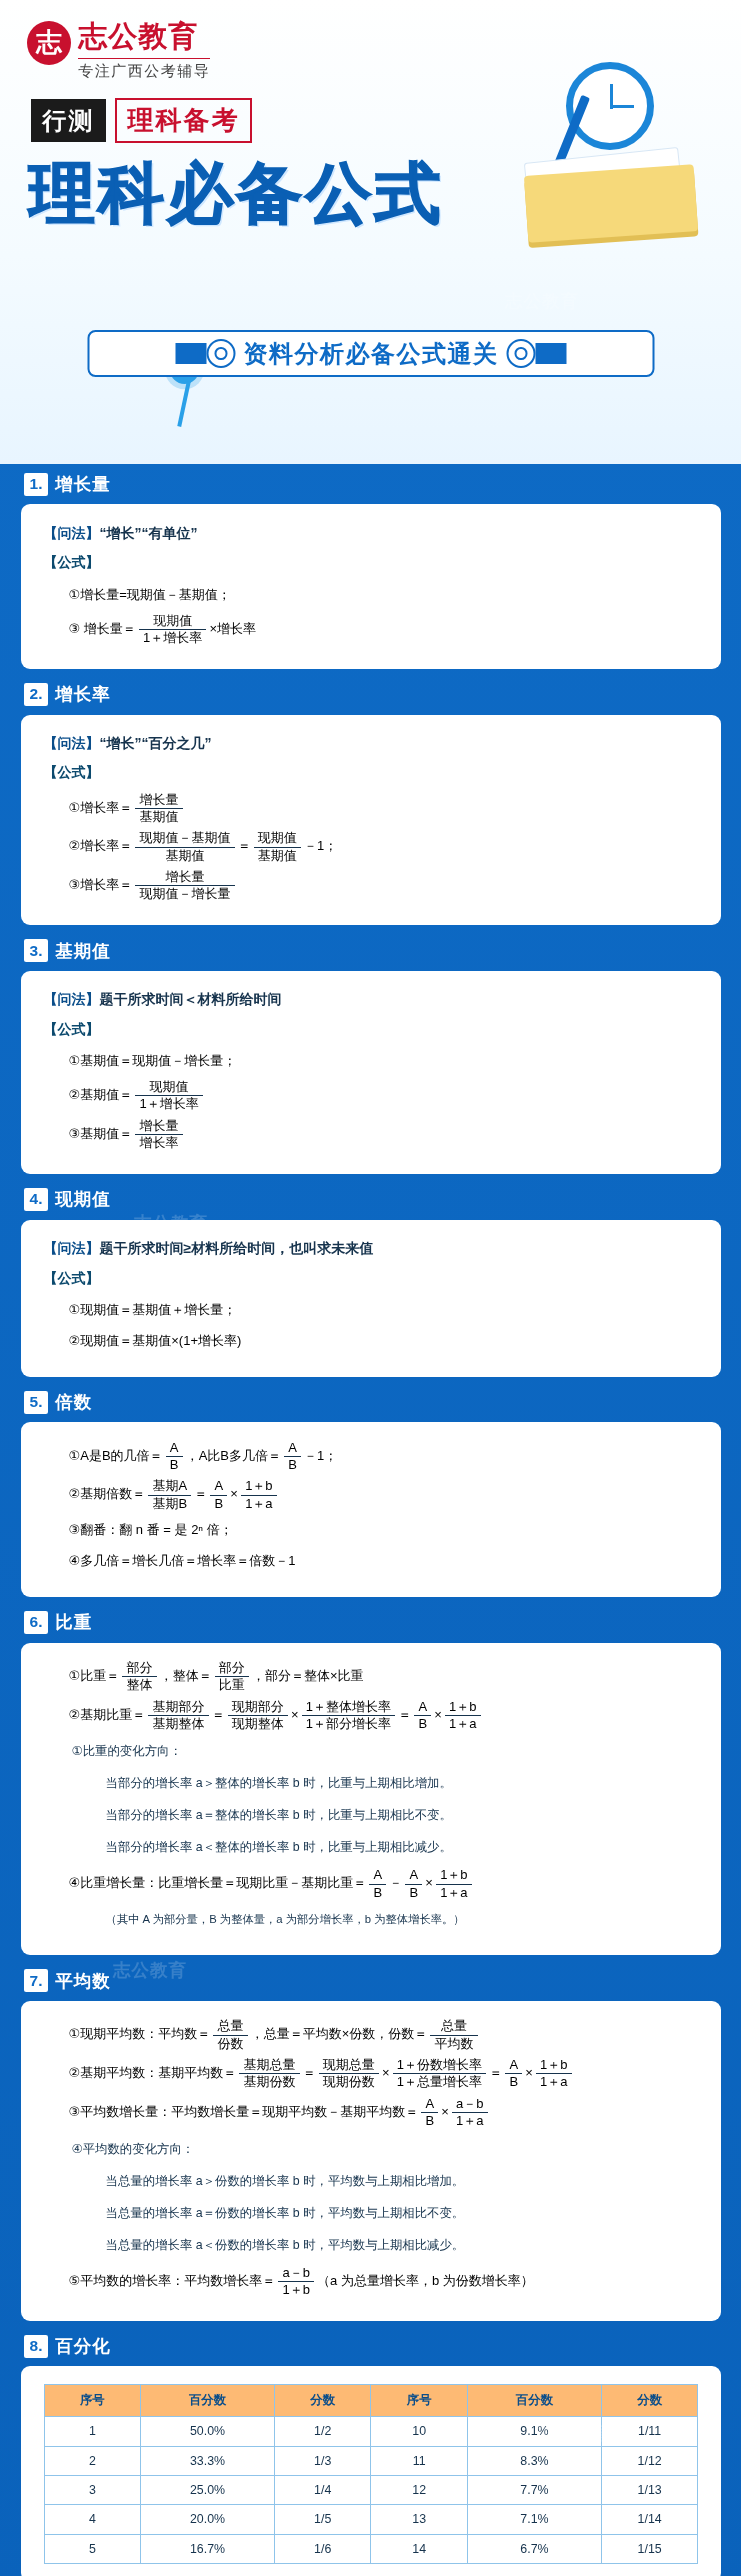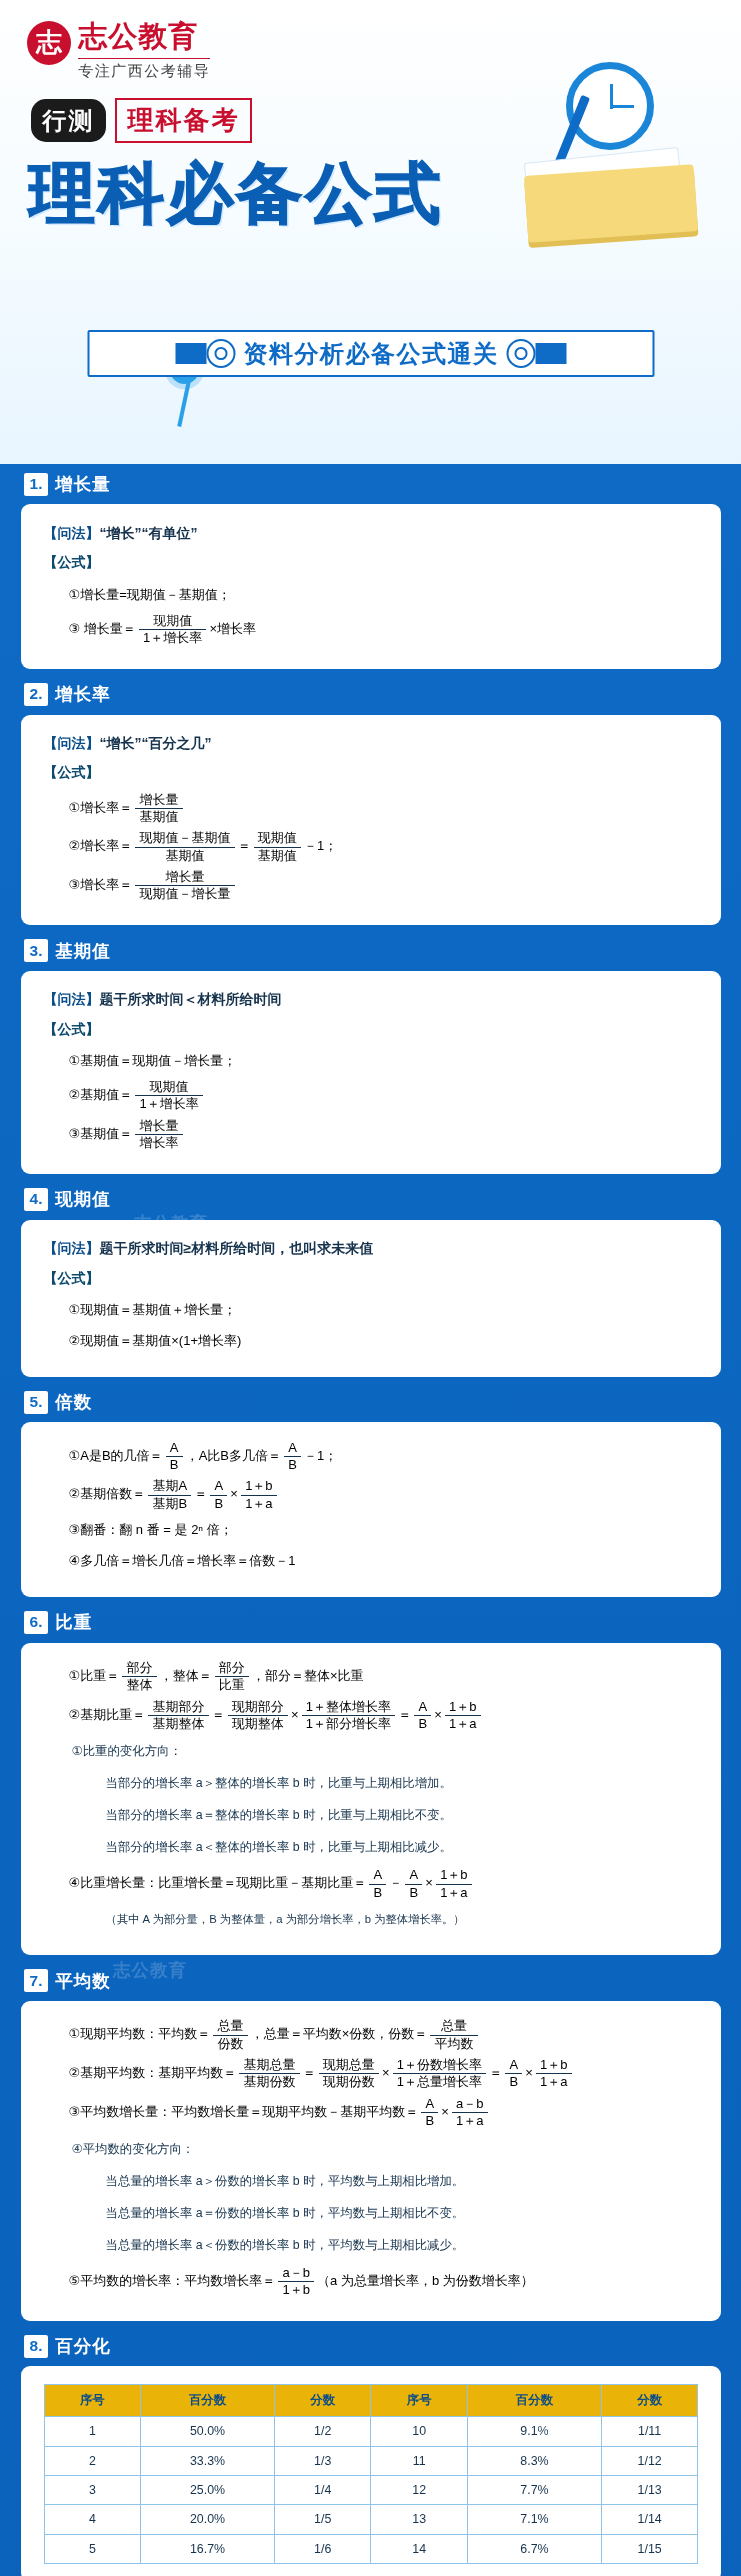--- a/index.html
+++ b/index.html
@@ -13,35 +13,35 @@
 
   
   .header { position:relative; height:464px; background:linear-gradient(180deg,#ffffff 0%,#f4fbff 55%,#e8f5ff 100%); overflow:hidden; }
   .logo { position:absolute; left:27px; top:20.6px; display:flex; align-items:flex-start; }
   .logo-mark { width:44px; height:44px; border-radius:50%; background:#c8102e; color:#fff; display:flex; align-items:center; justify-content:center; font-size:26px; font-weight:bold; }
   .logo-text { margin-left:7.2px; }
   .logo-title { font-size:29px; font-weight:bold; color:#c8102e; letter-spacing:1px; line-height:1.1; }
   .logo-sub { margin-top:5.2px; font-size:15px; color:#444; letter-spacing:1.5px; border-top:1px solid #c8102e; padding-top:3.1px; }
 
   .tagrow { position:absolute; left:31px; top:98px; display:flex; align-items:center; gap:9.3px; }
-  .tag-black { background:#1b1b1b; color:#fff; font-size:24px; font-weight:bold; padding:5.2px 11.3px; letter-spacing:2.1px;border-radius:15px; }
+  .tag-black { background:#1b1b1b; color:#fff; font-size:24px; font-weight:bold; padding:5.2px 11.3px; letter-spacing:2.1px; }
   .tag-red { border:2.6px solid #c8102e; color:#c8102e; font-size:26px; font-weight:bold; padding:3.1px 10.3px; letter-spacing:2.1px; }
 
   .maintitle { position:absolute; left:29px; top:149px; font-size:66px; font-weight:bold; color:#0a5fb4; letter-spacing:3.1px; text-shadow:2.1px 2.1px 0 #cfe7ff; -webkit-text-stroke:1.5px #0a5fb4; }
 
   .deco-book { position:absolute; right:46px; top:170px; width:170px; height:67px; background:#f6d97a; border-radius:4.1px; transform:rotate(-4deg); box-shadow:0 5.2px 0 #e2bf55; }
   .deco-book2 { position:absolute; right:62px; top:155px; width:155px; height:31px; background:#ffffff; border:1.5px solid #d8e7f5; border-radius:3.1px; transform:rotate(-6deg); }
   .deco-clock { position:absolute; right:88px; top:62px; width:88px; height:88px; border-radius:50%; background:#ffffff; border:7.2px solid #1b86d8; }
   .deco-clock:after { content:""; position:absolute; left:50%; top:20%; width:3.1px; height:25px; background:#1b86d8; transform-origin:bottom center; }
   .deco-clock:before { content:""; position:absolute; left:50%; top:48%; width:24px; height:3.1px; background:#1b86d8; }
   .deco-pen { position:absolute; right:170px; top:93px; width:9.3px; height:98px; background:#0e6bc6; transform:rotate(22deg); border-radius:2.1px; }
   .deco-pin { position:absolute; left:170px; top:355px; width:29px; height:29px; border-radius:50%; background:#2aa0e8; box-shadow:0 0 0 5.2px rgba(42,160,232,.25); }
   .deco-pin:after { content:""; position:absolute; left:12.4px; top:26px; width:4.1px; height:46px; background:#2aa0e8; transform:rotate(12deg); }
 
-  .ribbon { position:absolute; left:50%; transform:translateX(-50%); top:330px; width:567px; height:47px; background:#ffffff; border:2.1px solid #0e6bc6; border-radius:2px; display:flex; align-items:center; justify-content:center; }
+  .ribbon { position:absolute; left:50%; transform:translateX(-50%); top:330px; width:567px; height:47px; background:#ffffff; border:2.1px solid #0e6bc6; border-radius:8px; display:flex; align-items:center; justify-content:center; }
   .ribbon-seal { width:29px; height:29px; border-radius:50%; border:2.6px solid #0e6bc6; margin-right:8.2px; position:relative; }
   .ribbon-seal:after { content:""; position:absolute; left:6.2px; top:6.2px; right:6.2px; bottom:6.2px; border-radius:50%; border:2.1px solid #0e6bc6; }
   .ribbon-text { font-size:24px; font-weight:bold; color:#0e6bc6; letter-spacing:1.5px; }
   .ribbon-wing { width:31px; height:20.6px; background:#0e6bc6; }
 
   
   .content { padding:0 0 41px 0; }
   .sec { margin:0 0 5.2px 0; }
   .sec-head { display:flex; align-items:center; gap:7.2px; padding:8.2px 0 8.2px 24px; }
   .sec-num { background:#ffffff; color:#0e6bc6; font-size:15.5px; font-weight:bold; width:24px; height:23px; display:flex; align-items:center; justify-content:center; border-radius:2.1px; }
@@ -57,21 +57,21 @@
 
   
   .frac { display:inline-flex; flex-direction:column; vertical-align:middle; text-align:center; margin:0 3.1px; }
   .frac .num { padding:0 4.1px; line-height:1.25; }
   .frac .den { padding:0 4.1px; line-height:1.25; border-top:1px solid #16334d; }
   .small { font-size:11.3px; }
 
   
   .tbl { width:100%; border-collapse:collapse; font-size:12.4px; }
   .tbl th, .tbl td { border:1px solid #8fc4ea; text-align:center; padding:7.2px 3.1px; }
-  .tbl th { background:#eab308; color:#0b4e8a; font-weight:bold; }
+  .tbl th { background:#fdba74; color:#0b4e8a; font-weight:bold; }
   .tbl td { color:#16334d; }
 
   
   .wm { position:absolute; color:rgba(255,255,255,.18); font-size:17.5px; font-weight:bold; pointer-events:none; letter-spacing:1px; }
 </style>
 </head>
 <body>
 
 <div class="page">
 

